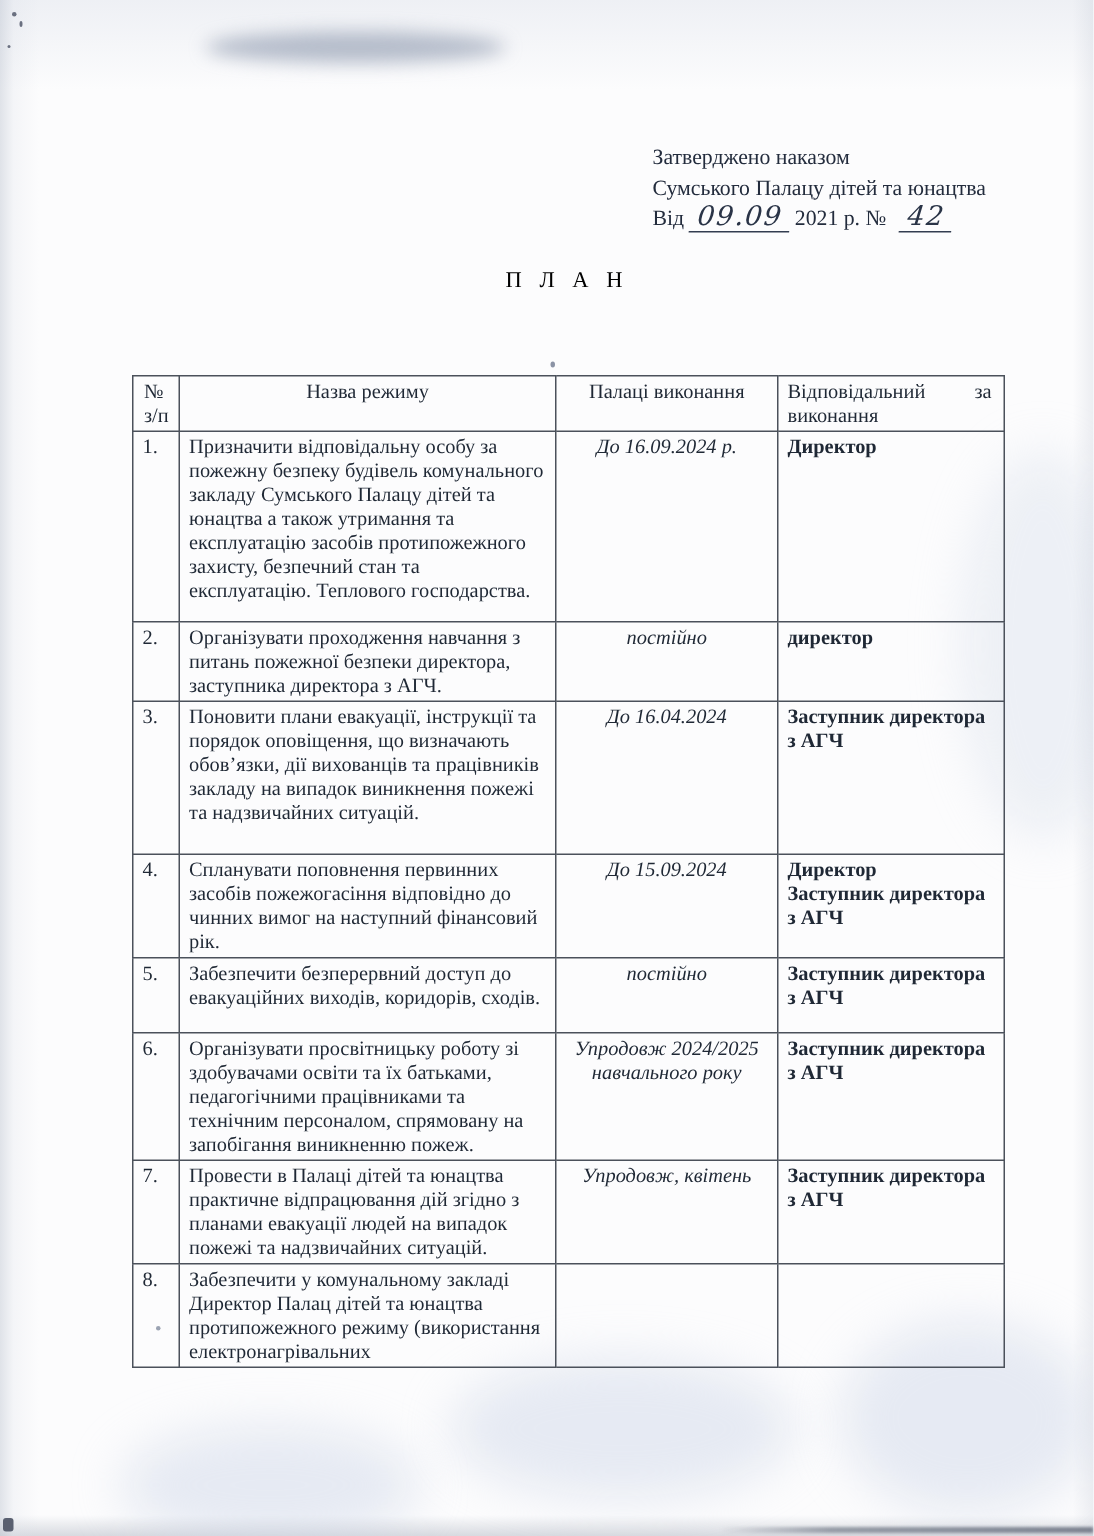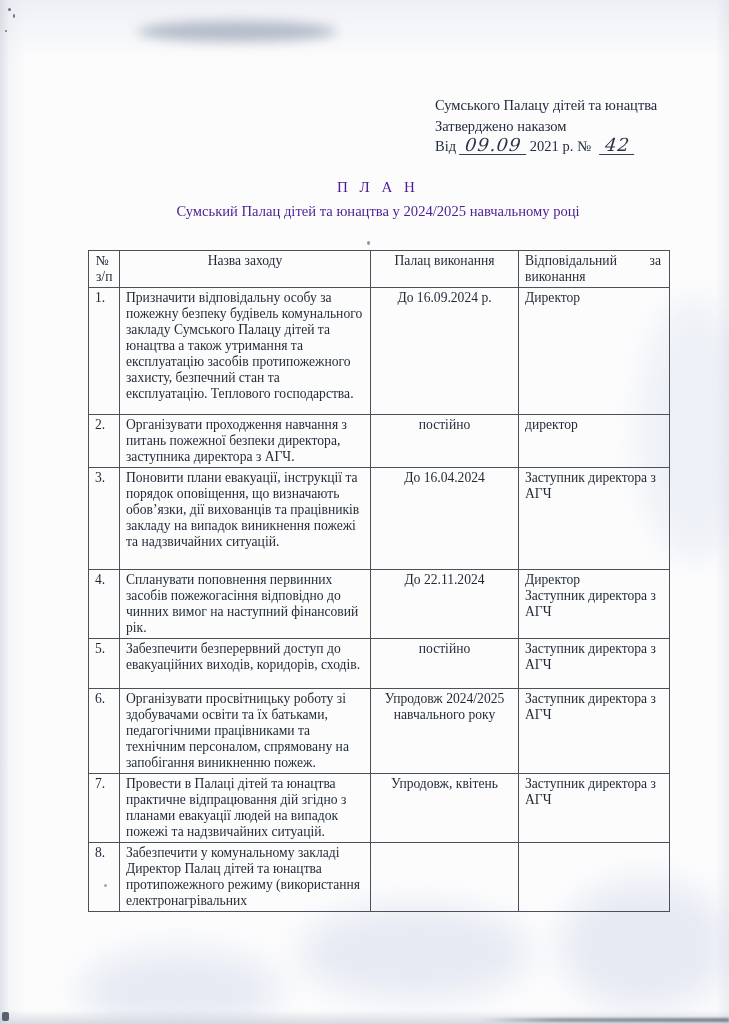--- a/index.html
+++ b/index.html
@@ -67,21 +67,21 @@
     border-bottom: 1.4px solid #333d50;
     padding: 0 5px 1px 5px;
     transform: skewX(-6deg);
     letter-spacing: 1px;
   }
   .hand.num { margin-left: 6px; }
 
   
   .title-block {
     position: absolute; left: 58px; top: 179px; width: 640px;
-    text-align: center; color: #4c1d95;
+    text-align: center; color: #000000;
   }
   .title-block .t1 {
     font-size: 15px; letter-spacing: 4px; margin-bottom: 5px;
   }
   .title-block .t2, .title-block .t3 {
     font-size: 14.6px; line-height: 20px;
   }
 
   
   table.plan {
@@ -99,22 +99,22 @@
   .plan th, .plan td {
     border: 1.2px solid #4b515b;
     vertical-align: top;
     padding: 2px 6px 2px 6px;
     font-weight: normal;
     text-align: left;
   }
   .plan th.h-num  { white-space: pre-line; padding-left: 7px; }
   .plan th.h-name, .plan th.h-term { text-align: center; }
   .plan th.h-resp { text-align: justify; padding-right: 8px; }
-  .plan td.c-term { text-align: center; }
-  .plan td.c-resp { white-space: pre-line; }
+  .plan td.c-term { text-align: center; font-style: italic; }
+  .plan td.c-resp { white-space: pre-line; font-weight: bold; }
   .plan tr.hrow  { height: 37px; }
   .plan tr.r0 { height: 127px; }
   .plan tr.r1 { height: 49px; }
   .plan tr.r2 { height: 102px; }
   .plan tr.r3 { height: 65px; }
   .plan tr.r4 { height: 50px; }
   .plan tr.r5 { height: 80px; }
   .plan tr.r6 { height: 66px; }
   .plan tr.r7 { height: 67px; }
 </style>
@@ -130,48 +130,47 @@
 <div class="speck s4"></div>
 <div class="speck s5"></div>
 <div class="speck s6"></div>
 <div class="cloud c1"></div>
 <div class="cloud c2"></div>
 <div class="cloud c3"></div>
 <div class="cloud c4"></div>
 <div class="bottom-line"></div>
 
 <div class="approval">
+  <div class="line">Затверджено наказом</div>
   <div class="line">Сумського Палацу дітей та юнацтва</div>
-  <div class="line">Затверджено наказом</div>
   <div class="line">
     <span>Від</span>
     <span class="hand">09.09</span>
     <span>2021 р. №</span>
     <span class="hand num">42</span>
   </div>
 </div>
 
 <div class="title-block">
   <div class="t1">П Л А Н</div>
-  <div class="t3">Сумський Палац дітей та юнацтва у 2024/2025 навчальному році</div>
 </div>
 
 <table class="plan">
   <colgroup>
     <col class="c-num">
       <col class="c-name">
       <col class="c-term">
       <col class="c-resp">
   </colgroup>
   <tbody>
       <tr class="hrow">
     <th class="h-num">№
 з/п</th>
-    <th class="h-name">Назва заходу</th>
-    <th class="h-term">Палац виконання</th>
+    <th class="h-name">Назва режиму</th>
+    <th class="h-term">Палаці виконання</th>
     <th class="h-resp">Відповідальний за виконання</th>
   </tr>
   <tr class="r0">
     <td class="c-num">1.</td>
     <td class="c-name">Призначити  відповідальну  особу за пожежну безпеку будівель комунального  закладу Сумського Палацу дітей та юнацтва а також утримання та експлуатацію засобів протипожежного захисту, безпечний стан та експлуатацію. Теплового господарства.</td>
     <td class="c-term">До 16.09.2024 р.</td>
     <td class="c-resp">Директор</td>
   </tr>
   <tr class="r1">
     <td class="c-num">2.</td>
@@ -181,21 +180,21 @@
   </tr>
   <tr class="r2">
     <td class="c-num">3.</td>
     <td class="c-name">Поновити плани евакуації, інструкції та порядок оповіщення, що визначають обов’язки, дії вихованців та працівників закладу на випадок виникнення пожежі та надзвичайних ситуацій.</td>
     <td class="c-term">До 16.04.2024</td>
     <td class="c-resp">Заступник директора з АГЧ</td>
   </tr>
   <tr class="r3">
     <td class="c-num">4.</td>
     <td class="c-name">Спланувати  поповнення  первинних засобів   пожежогасіння відповідно до чинних  вимог на наступний фінансовий рік.</td>
-    <td class="c-term">До 22.11.2024</td>
+    <td class="c-term">До 15.09.2024</td>
     <td class="c-resp">Директор
 Заступник директора з АГЧ</td>
   </tr>
   <tr class="r4">
     <td class="c-num">5.</td>
     <td class="c-name">Забезпечити безперервний доступ до евакуаційних виходів, коридорів, сходів.</td>
     <td class="c-term">постійно</td>
     <td class="c-resp">Заступник директора з АГЧ</td>
   </tr>
   <tr class="r5">

